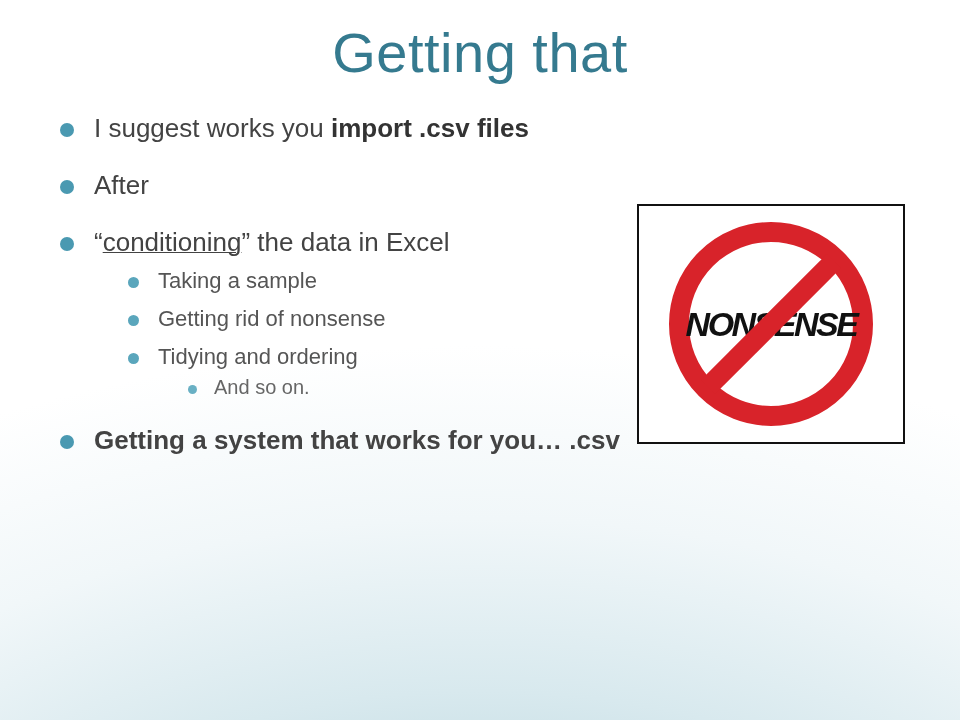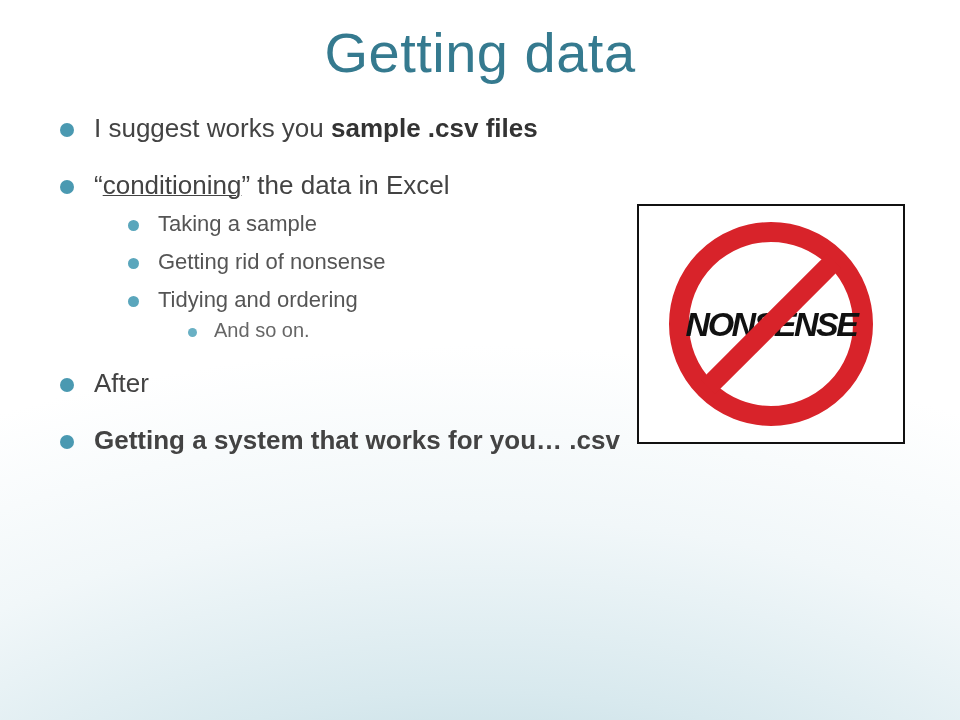--- a/index.html
+++ b/index.html
@@ -137,44 +137,44 @@
     font-style: italic;
     white-space: nowrap;
     transform-origin: center;
   }
 </style>
 </head>
 <body>
 
 <div class="slide">
 
-  <h1 class="title">Getting data</h1>
+  <h1 class="title">Getting that</h1>
 
   <div class="content">
     <ul class="lvl1">
 
       <li>
-        <span>I suggest works you </span><span class="bold">sample .csv files</span>
+        <span>I suggest works you </span><span class="bold">import .csv files</span>
       </li>
+
+      <li>After</li>
 
       <li>
         <span>“</span><span class="underline">conditioning</span><span>” the data in Excel</span>
         <ul class="lvl2">
           <li>Taking a sample</li>
           <li>Getting rid of nonsense</li>
           <li>
             <span>Tidying and ordering</span>
             <ul class="lvl3">
               <li>And so on.</li>
             </ul>
           </li>
         </ul>
       </li>
-
-      <li>After</li>
 
       <li class="bold">Getting a system that works for you…  .csv</li>
 
     </ul>
   </div>
 
   <div class="nonsense-img">
     <div class="nonsense-inner">
       <svg viewBox="0 0 210 210">
         <circle cx="105" cy="105" r="92" fill="none" stroke="#d8232a" stroke-width="20"></circle>

